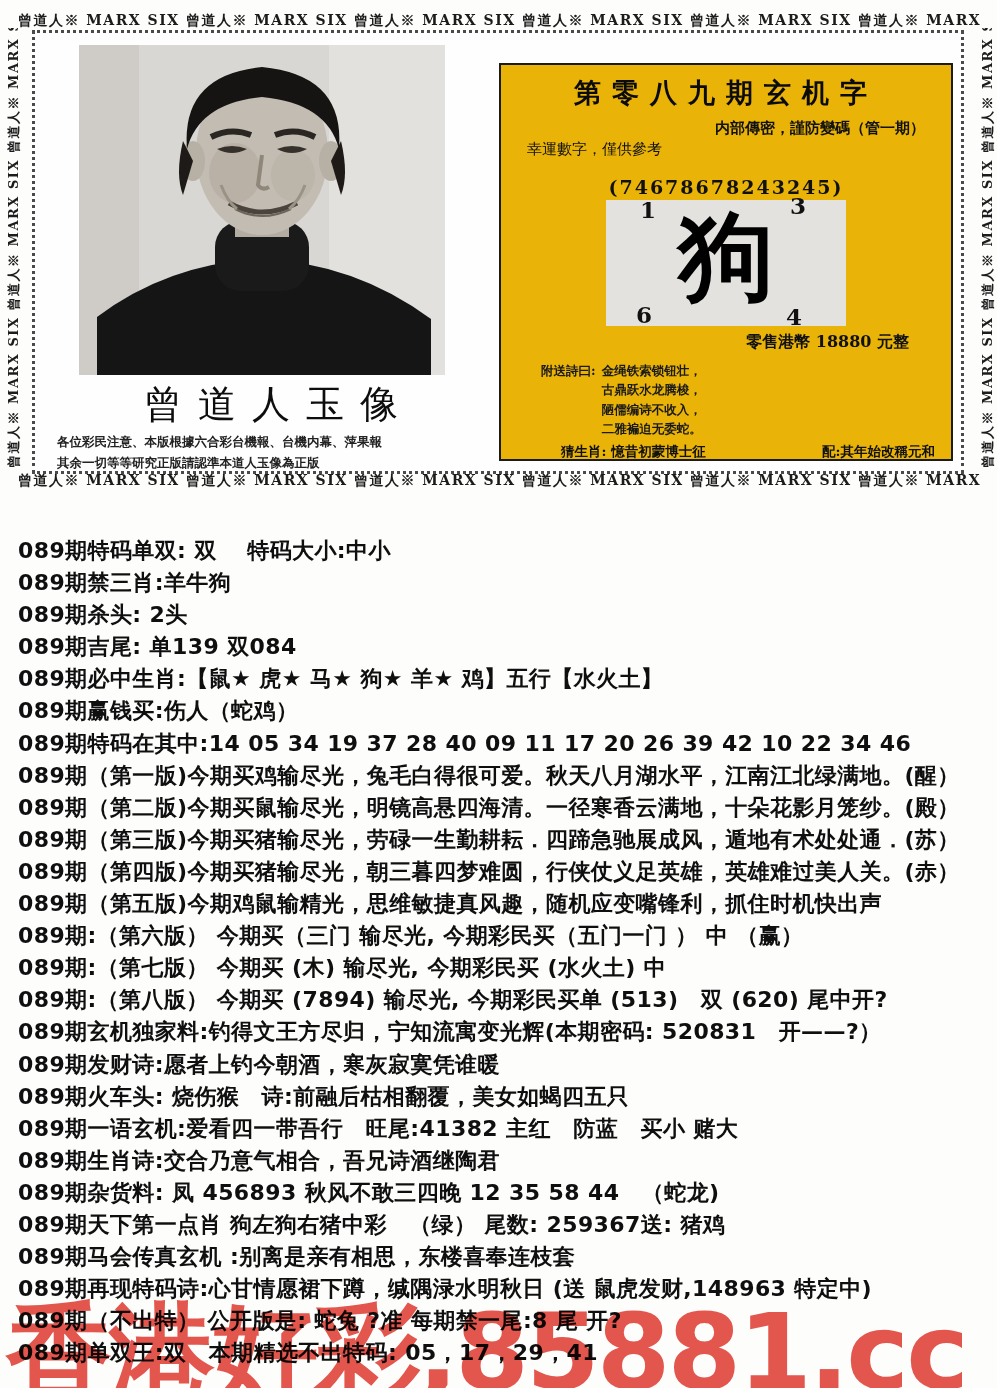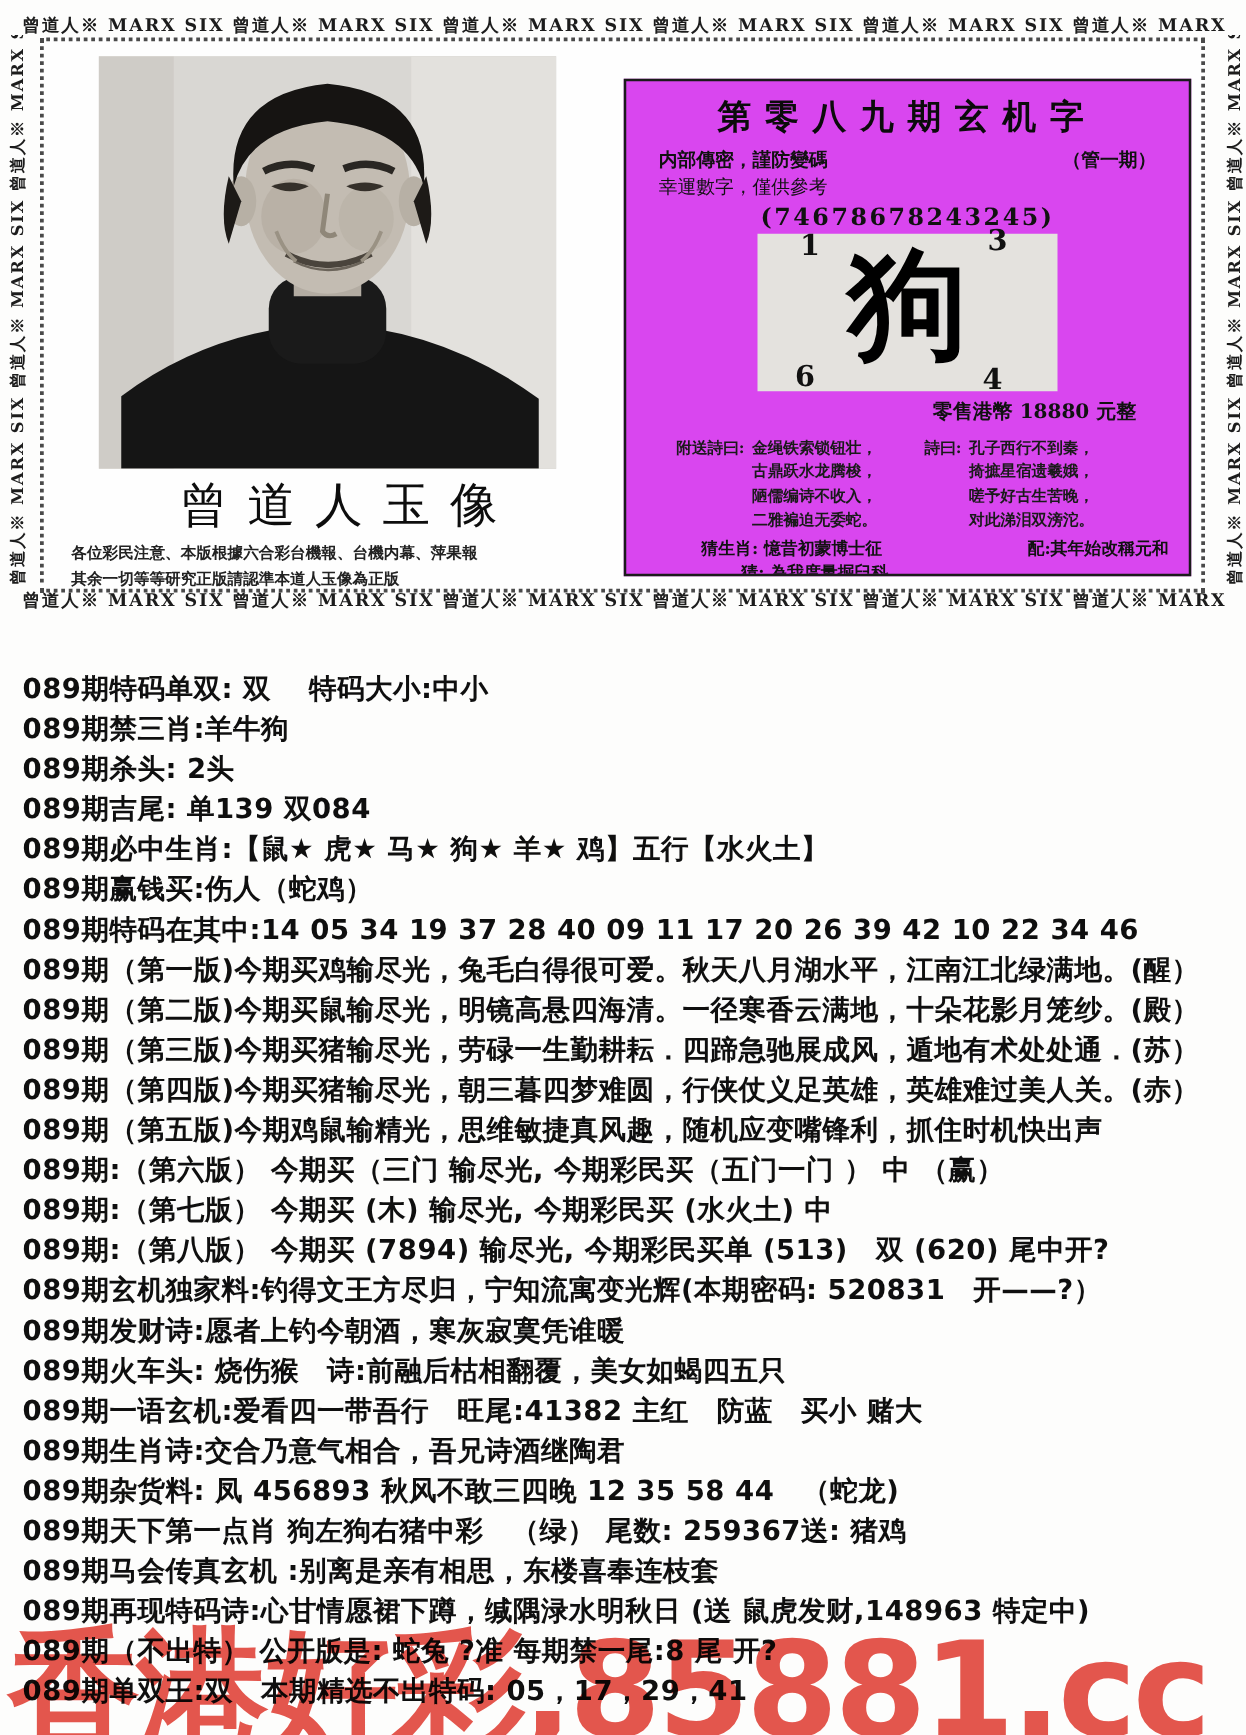--- a/index.html
+++ b/index.html
@@ -29,32 +29,32 @@
     font-family:"DejaVu Serif","Liberation Serif",serif;
     font-size:38px;font-weight:normal;letter-spacing:16px;color:#0d0d0d;
   }
   .notice{
     position:absolute;left:22px;top:398px;width:438px;
     font-size:12.5px;font-weight:bold;line-height:1.7;color:#222;white-space:nowrap;
   }
   
   .mystic{
     position:absolute;left:464px;top:30px;width:450px;height:394px;
-    border:2px solid #1b1b1b;background:#d946ef;overflow:hidden;
+    border:2px solid #1b1b1b;background:#eab308;overflow:hidden;
   }
   .m-title{
     margin-top:10px;text-align:center;
     font-family:"DejaVu Serif","Liberation Serif",serif;
     font-size:27px;font-weight:bold;letter-spacing:11px;color:#0b0b0b;
   }
-  .m-subrow{display:flex;justify-content:space-between;margin:8px 26px 0 26px;
+  .m-subrow{display:flex;justify-content:flex-end;margin:8px 26px 0 26px;
     font-size:15px;font-weight:bold;font-family:"DejaVu Serif","Liberation Serif",serif;}
   .m-sub2{margin:2px 0 0 26px;font-size:15px;font-weight:normal;
     font-family:"DejaVu Serif","Liberation Serif",serif;}
-  .m-code{margin-top:4px;text-align:center;font-size:19px;font-weight:bold;letter-spacing:2px;
+  .m-code{margin-top:17px;text-align:center;font-size:19px;font-weight:bold;letter-spacing:2px;
     font-family:"DejaVu Serif","Liberation Serif",serif;}
   .dogbox{position:relative;width:240px;height:126px;margin:2px auto 0 auto;background:#e4e2de;}
   .dogchar{
     position:absolute;left:0;right:0;top:-8px;text-align:center;
     font-family:"DejaVu Serif","Liberation Serif",serif;
     font-size:96px;font-weight:bold;line-height:130px;color:#000;
   }
   .corner{position:absolute;font-family:"DejaVu Serif","Liberation Serif",serif;
     font-size:23px;font-weight:bold;color:#111;}
   .c-tl{left:34px;top:-4px;} .c-tr{right:40px;top:-8px;}
@@ -159,30 +159,20 @@
 
       <div class="poems">
         <div class="poem">
           <span>附送詩曰:</span>
           <div class="lines">
 
           <div>金绳铁索锁钮壮，</div>
               <div>古鼎跃水龙腾梭，</div>
               <div>陋儒编诗不收入，</div>
               <div>二雅褊迫无委蛇。</div>
-            </div>
-        </div>
-        <div class="poem">
-          <span>詩曰:</span>
-          <div class="lines">
-
-          <div>孔子西行不到秦，</div>
-              <div>掎摭星宿遗羲娥，</div>
-              <div>嗟予好古生苦晚，</div>
-              <div>对此涕泪双滂沱。</div>
             </div>
         </div>
       </div>
 
       <div class="guessrow">
         <span>猜生肖: 憶昔初蒙博士征</span>
         <span>配:其年始改稱元和</span>
       </div>
       <div class="guess2">猜: 為我度量掘臼科</div>
     </div>

